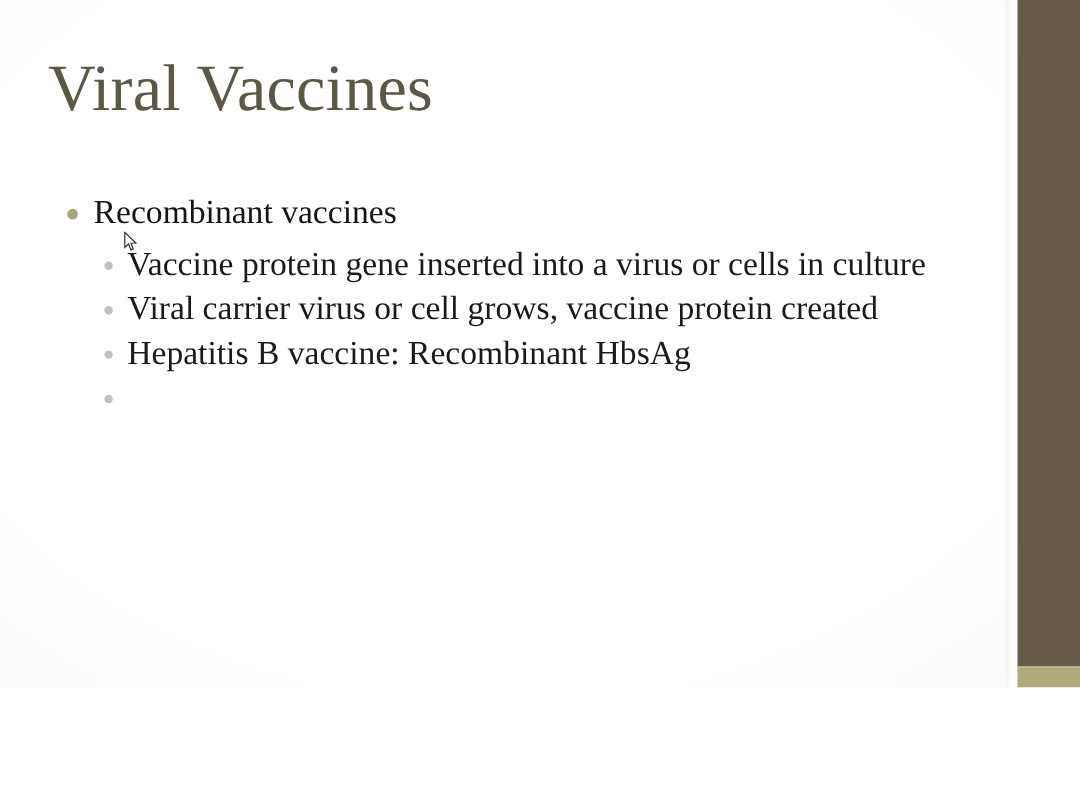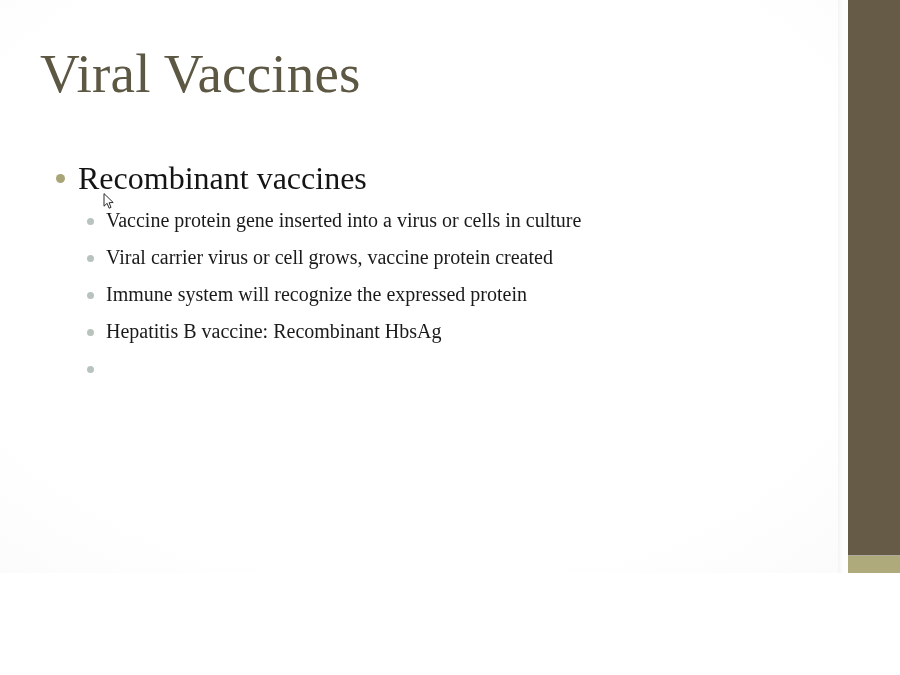--- a/index.html
+++ b/index.html
@@ -86,21 +86,21 @@
   .body {
     position: absolute;
     left: 44px;
     top: 158px;
     width: 770px;
   }
 
   .lvl1 {
     position: relative;
     padding-left: 34px;
-    font-size: 32px;
+    font-size: 28px;
     line-height: 40px;
     color: #141414;
     margin: 0 0 4px 0;
   }
   .lvl1 .dot {
     position: absolute;
     left: 12px;
     top: 16px;
     width: 9px;
     height: 9px;
@@ -108,21 +108,21 @@
     background: #a8a578;
   }
 
   .sublist {
     margin: 0;
     padding: 0;
   }
   .lvl2 {
     position: relative;
     padding-left: 62px;
-    font-size: 20px;
+    font-size: 28px;
     line-height: 37px;
     color: #1a1a1a;
     white-space: nowrap;
   }
   .lvl2 .dot {
     position: absolute;
     left: 43px;
     top: 16px;
     width: 7px;
     height: 7px;
@@ -159,24 +159,20 @@
       <div class="lvl2">
         <span class="dot"></span>
         <span>Vaccine protein gene inserted into a virus or cells in culture</span>
       </div>
 
       <div class="lvl2">
         <span class="dot"></span>
         <span>Viral carrier virus or cell grows, vaccine protein created</span>
       </div>
 
-      <div class="lvl2">
-        <span class="dot"></span>
-        <span>Immune system will recognize the expressed protein</span>
-      </div>
 
       <div class="lvl2">
         <span class="dot"></span>
         <span>Hepatitis B vaccine: Recombinant HbsAg</span>
       </div>
 
       <div class="lvl2">
         <span class="dot"></span>
       </div>
 

